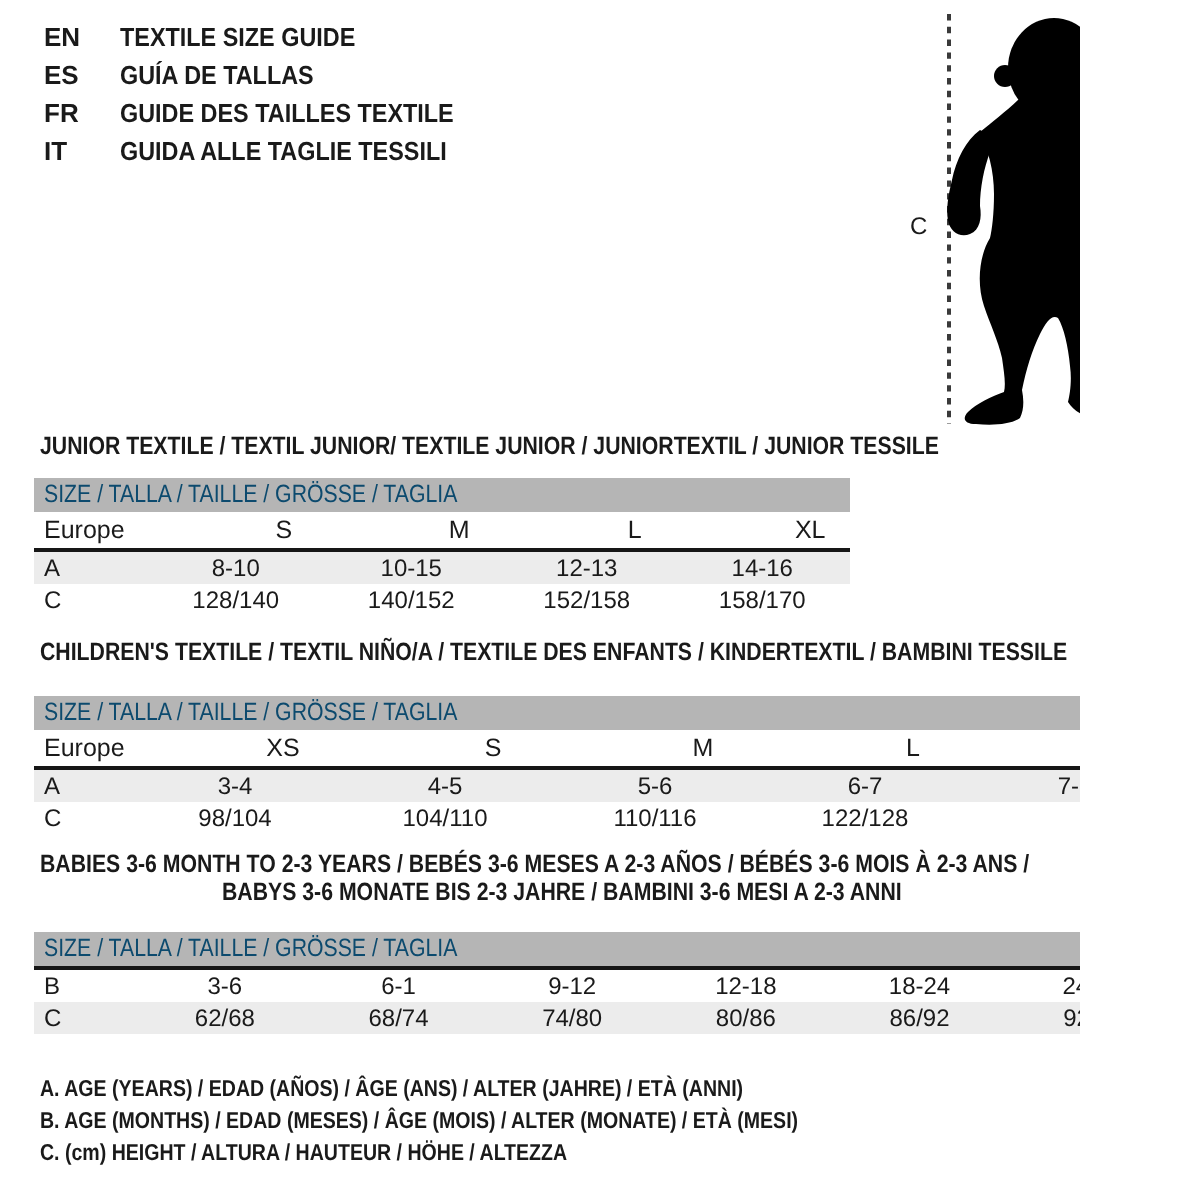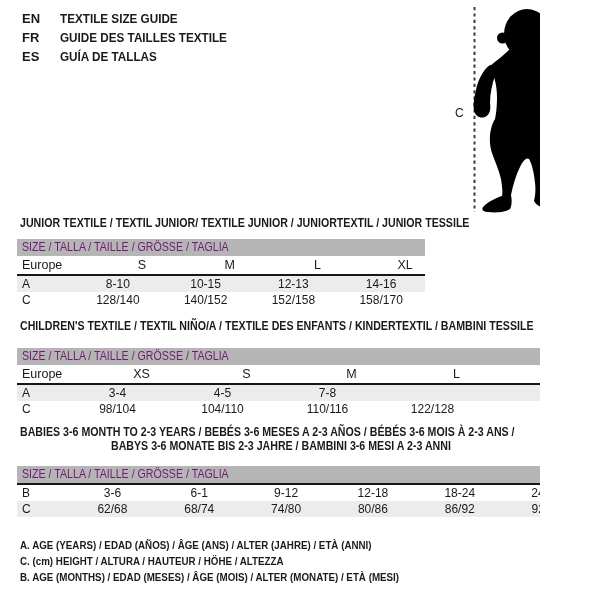--- a/index.html
+++ b/index.html
@@ -13,21 +13,21 @@
   .lang-row{display:flex;font-weight:bold;font-size:13px;line-height:19px;}
   .lang-code{width:38px;flex:none;}
 
   
   .baby-svg{position:absolute;left:450px;top:5px;}
   .c-label{position:absolute;left:455px;top:106px;font-size:12px;font-weight:normal;}
 
   
   .section-title{position:absolute;left:20px;font-weight:bold;font-size:12.5px;line-height:13.5px;white-space:nowrap;text-align:center;}
   .tbl{position:absolute;left:17px;font-size:12px;}
-  .band{background:#b5b5b5;height:17px;line-height:17px;padding-left:5px;font-size:12.5px;color:#701a75;}
+  .band{background:#b5b5b5;height:17px;line-height:17px;padding-left:5px;font-size:12.5px;color:#0c4a6e;}
   .trow{display:grid;height:16px;line-height:16px;}
   .trow.tall{height:18px;line-height:18px;font-size:12.5px;gap:48px;}
   .cols5{grid-template-columns:57px 1fr 1fr 1fr 1fr;}
   .cols6{grid-template-columns:48px 1fr 1fr 1fr 1fr 1fr;}
   .cols7{grid-template-columns:52px 1fr 1fr 1fr 1fr 1fr 1fr;}
   .trow span{text-align:center;}
   .trow .lbl{text-align:left;padding-left:5px;}
   .shade{background:#ececec;}
   .divider{height:2px;background:#161616;}
 
@@ -38,26 +38,30 @@
 <body>
 
 <div class="page">
 
   <div class="lang-list">
     <div class="lang-row">
       <span class="lang-code">EN</span>
       <span class="cond90">TEXTILE SIZE GUIDE</span>
     </div>
     <div class="lang-row">
+      <span class="lang-code">ES</span>
+      <span class="cond90">GUÍA DE TALLAS</span>
+    </div>
+    <div class="lang-row">
       <span class="lang-code">FR</span>
       <span class="cond90">GUIDE DES TAILLES TEXTILE</span>
     </div>
     <div class="lang-row">
-      <span class="lang-code">ES</span>
-      <span class="cond90">GUÍA DE TALLAS</span>
+      <span class="lang-code">IT</span>
+      <span class="cond90">GUIDA ALLE TAGLIE TESSILI</span>
     </div>
   </div>
 
   <svg class="baby-svg" width="130" height="210" viewBox="0 0 130 210">
     <line x1="24.5" y1="2" x2="24.5" y2="207" stroke="#3a3a3a" stroke-width="2" stroke-dasharray="3.2 3.2"></line>
     <ellipse cx="77" cy="29" rx="23" ry="25" fill="#000"></ellipse>
     <circle cx="52.5" cy="33" r="5.5" fill="#000"></circle>
     <circle cx="101.5" cy="33" r="5.5" fill="#000"></circle>
     <path fill="#000" d="M60,44
       C54,50 46,56 40,61 C44,70 47,80 47,92 C47,102 46,110 45,114
@@ -121,20 +125,22 @@
       <span>S</span>
       <span>M</span>
       <span>L</span>
       <span>XL</span>
     </div>
     <div class="divider"></div>
     <div class="trow cols6 shade">
       <span class="lbl">A</span>
       <span>3-4</span>
       <span>4-5</span>
+      <span>5-6</span>
+      <span>6-7</span>
       <span>7-8</span>
     </div>
     <div class="trow cols6">
       <span class="lbl">C</span>
       <span>98/104</span>
       <span>104/110</span>
       <span>110/116</span>
       <span>122/128</span>
     </div>
   </div>
@@ -163,17 +169,17 @@
       <span>68/74</span>
       <span>74/80</span>
       <span>80/86</span>
       <span>86/92</span>
       <span>92/98</span>
     </div>
   </div>
 
   <div class="legend">
     <div><span class="cond">A. AGE (YEARS) / EDAD (AÑOS) / ÂGE (ANS) / ALTER (JAHRE) / ETÀ (ANNI)</span></div>
+    <div><span class="cond">B. AGE (MONTHS) / EDAD (MESES) / ÂGE (MOIS) / ALTER (MONATE) / ETÀ (MESI)</span></div>
     <div><span class="cond">C. (cm) HEIGHT / ALTURA / HAUTEUR / HÖHE / ALTEZZA</span></div>
-    <div><span class="cond">B. AGE (MONTHS) / EDAD (MESES) / ÂGE (MOIS) / ALTER (MONATE) / ETÀ (MESI)</span></div>
   </div>
 
 </div>
 
 </body></html>

